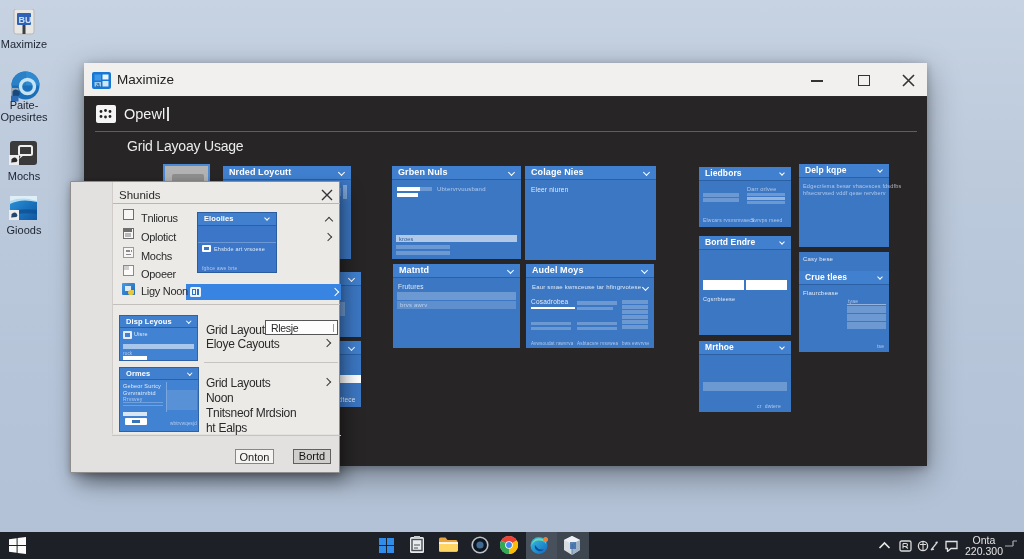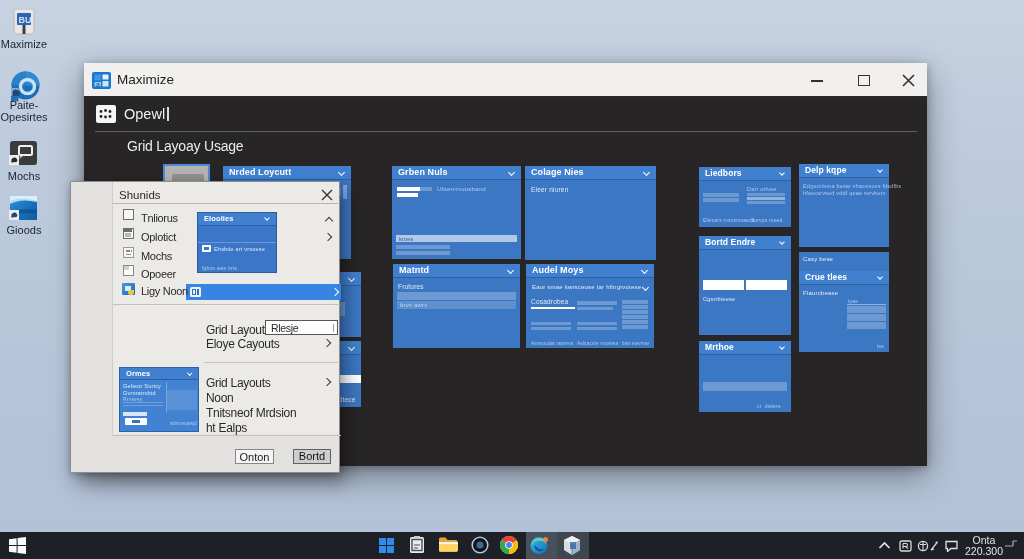--- a/index.html
+++ b/index.html
@@ -282,20 +282,30 @@
     <div class="abs" style="left:115px;top:102px;width:155px;height:15.5px;background:#3884e2;">
       <div class="abs" style="left:4px;top:2.5px;width:11px;height:10px;background:#eaf2fb;border-radius:1.5px;">
         <div class="abs" style="left:2px;top:2px;width:4px;height:6px;border:1.2px solid #2e6fc0;"></div>
         <div class="abs" style="left:6.5px;top:2px;width:2.5px;height:6px;background:#2e6fc0;"></div>
       </div>
       <div class="chev" style="left:146px;top:5px;transform:rotate(-45deg);border-color:#fff;"></div>
     </div>
 
     <div class="abs" style="left:42px;top:122px;width:227px;height:1px;background:#c2bfbc;"></div>
 
+    <div class="panel" style="left:48px;top:133px;width:79px;height:46px;background:#4282d2;border:1px solid #2e62a5;">
+      <div class="phd" style="font-size:7.5px;height:12px;padding-top:1px;">Disp Leyous<span class="caret" style="width:3.5px;height:3.5px;top:3px;"></span></div>
+      <div class="abs" style="left:3px;top:15px;width:9px;height:8px;background:rgba(255,255,255,.85);border-radius:1px;">
+          <div class="abs" style="left:2px;top:2px;width:5px;height:4px;background:#4282d2;"></div>
+        </div>
+      <div class="ttext" style="left:14px;top:15px;font-size:5.5px;">Uisre</div>
+      <div class="bar" style="left:3px;top:28px;width:71px;height:5px;background:rgba(255,255,255,.55);"></div>
+      <div class="ttext2" style="left:3px;top:35px;font-size:4.5px;">rock</div>
+      <div class="abs" style="left:3px;top:40px;width:24px;height:4px;background:#fff;"></div>
+    </div>
     <div class="dtext" style="left:135px;top:140.5px;font-size:12px;">Grid Layouts</div>
     <div class="abs" style="left:194px;top:138px;width:73px;height:15px;background:#fdfdfd;border:1.4px solid #555;">
       <div class="dtext" style="left:5px;top:1px;font-size:10.5px;">Rlesje</div>
       <div class="abs" style="right:3px;top:3px;width:1.2px;height:8px;background:#999;"></div>
     </div>
     <div class="dtext" style="left:135px;top:155px;font-size:12px;">Eloye Cayouts</div>
     <div class="chev" style="left:253px;top:158px;transform:rotate(-45deg);"></div>
     <div class="abs" style="left:133px;top:179.5px;width:134px;height:1px;background:#c6c3c0;"></div>
 
     <div class="panel" style="left:48px;top:185px;width:80px;height:65px;background:#4282d2;border:1px solid #2e62a5;">

